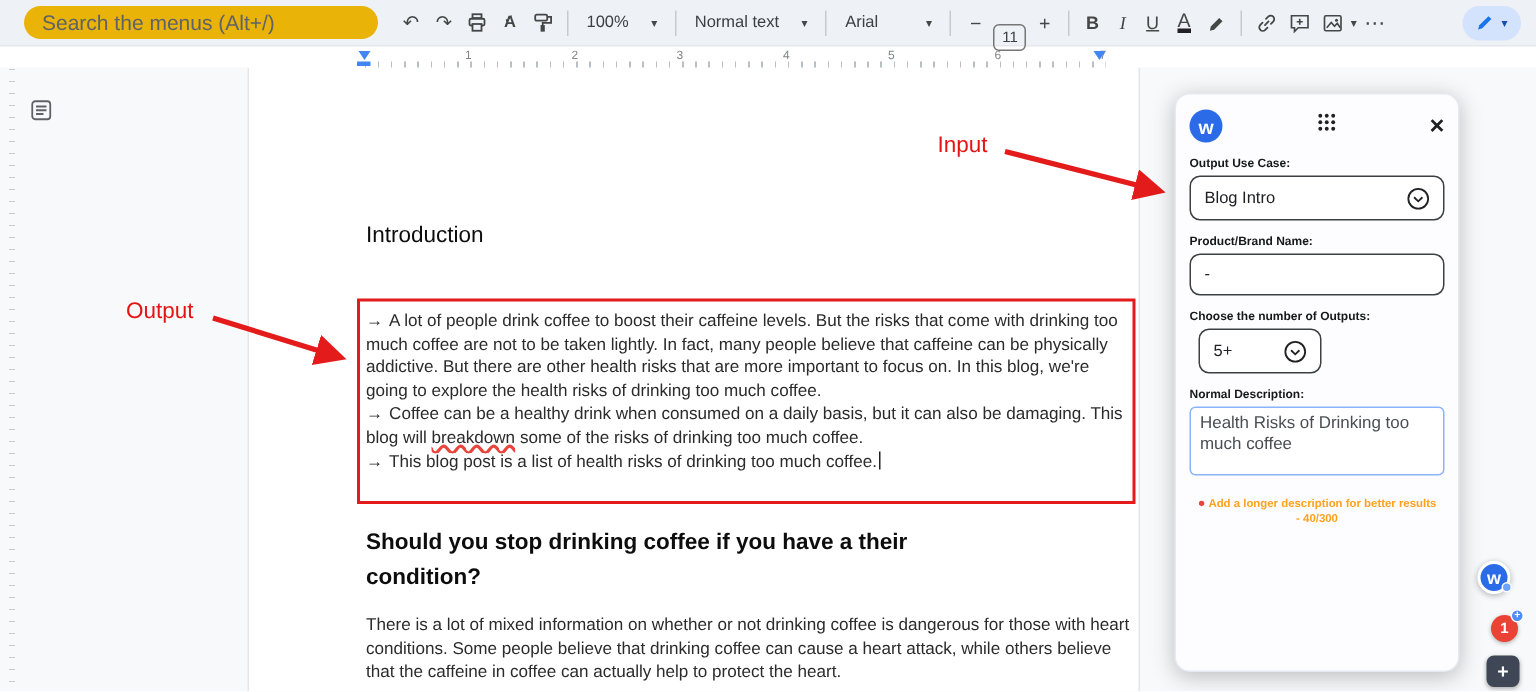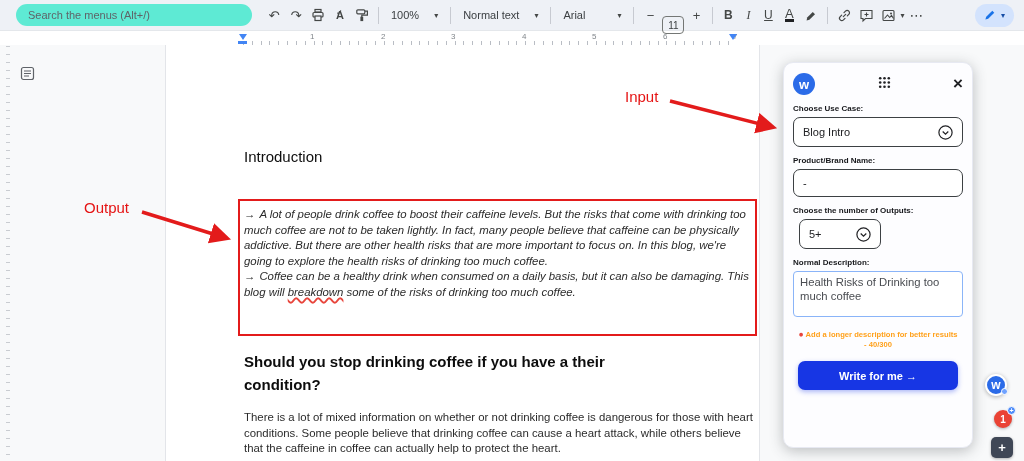--- a/index.html
+++ b/index.html
@@ -4,21 +4,21 @@
 <style>
   * { margin:0; padding:0; box-sizing:border-box; }
   html,body { width:1024px; height:461px; }
   body { font-family:"Liberation Sans","DejaVu Sans",sans-serif; }
   .app { position:relative; width:1024px; height:461px; background:#f8f9fa; overflow:hidden; }
 
   
   .toolbar { position:absolute; top:0; left:0; right:0; height:30px; background:#eef1f6;
              display:flex; align-items:center; padding:0 10px 0 16px; gap:2px; z-index:6; }
   .search-pill { width:236px; height:22px; border-radius:11px; border:none; outline:none;
-                 background:#5eead4; padding:0 12px; font-size:11px; color:#5f6368;
+                 background:#eab308; padding:0 12px; font-size:14px; color:#5f6368;
                  font-family:inherit; margin-right:10px; }
   .search-pill::placeholder { color:#5f6368; }
   .tbi { width:20px; height:22px; display:flex; align-items:center; justify-content:center;
          font-size:13px; color:#444746; border-radius:4px; cursor:default; flex:none; }
   .tbi svg { display:block; }
   .tb-sep { width:1px; height:17px; background:#c7cad1; margin:0 4px; flex:none; }
   .tb-drop { display:flex; align-items:center; gap:15px; padding:0 6px; height:22px;
              font-size:11px; color:#3c4043; flex:none; }
   .caret { font-size:8px; color:#444746; }
   .fontsize-box { border:1px solid #747775; border-radius:4px; min-width:22px; height:18px;
@@ -47,21 +47,21 @@
   .ind-bar { position:absolute; width:9px; height:3px; background:#4285f4; top:10px; }
   .vruler { position:absolute; top:46px; left:6px; width:4px; bottom:0;
             background:repeating-linear-gradient(to bottom,#c9ccd1 0 1px,transparent 1px 8px); }
 
   
   .outline-btn { position:absolute; left:20px; top:66px; z-index:5; cursor:pointer; }
   .page { position:absolute; left:165px; top:45px; width:595px; height:416px; background:#fff;
           border-left:1px solid #e3e5e9; border-right:1px solid #e3e5e9; z-index:1; }
   .h1 { position:absolute; left:78px; top:103px; font-size:15px; font-weight:400; color:#0d0d0d; }
   .doc-body { position:absolute; left:78px; top:162px; width:512px; font-size:11.4px;
-              line-height:15.6px; color:#2b2b2b;font-style:italic; }
+              line-height:15.6px; color:#2b2b2b; }
   .doc-body p { margin:0; }
   .bullet { font-weight:700; margin-right:4px; color:#1f1f1f; }
   .misspell { text-decoration:underline wavy #e8453c; text-decoration-thickness:1.5px; }
   .cursor { display:inline-block; width:1.4px; height:12px; background:#202124;
             vertical-align:-2px; margin-left:1px; }
   .h2 { position:absolute; left:78px; top:305px; width:432px; font-size:15px; font-weight:700;
         line-height:23px; color:#0d0d0d; }
   .doc-body2 { position:absolute; left:78px; top:365px; width:512px; font-size:11.4px;
                line-height:15.6px; color:#2b2b2b; }
 
@@ -231,20 +231,21 @@
       <rect x="1.5" y="1.5" width="12" height="12" rx="2"></rect>
         <path d="M4 5 h7 M4 7.5 h7 M4 10 h5"></path>
     </svg>
   </span>
 
   <div class="page">
     <div class="h1">Introduction</div>
     <div class="doc-body">
       <p><span class="bullet">→</span><span>A lot of people drink coffee to boost their caffeine levels. But the risks that come with drinking too much coffee are not to be taken lightly. In fact, many people believe that caffeine can be physically addictive. But there are other health risks that are more important to focus on. In this blog, we're going to explore the health risks of drinking too much coffee.</span></p>
       <p><span class="bullet">→</span><span>Coffee can be a healthy drink when consumed on a daily basis, but it can also be damaging. This blog will </span><span class="misspell">breakdown</span><span> some of the risks of drinking too much coffee.</span></p>
+      <p><span class="bullet">→</span><span>This blog post is a list of health risks of drinking too much coffee.</span><span class="cursor"></span></p>
     </div>
     <div class="h2">Should you stop drinking coffee if you have a their condition?</div>
     <div class="doc-body2">There is a lot of mixed information on whether or not drinking coffee is dangerous for those with heart conditions. Some people believe that drinking coffee can cause a heart attack, while others believe that the caffeine in coffee can actually help to protect the heart.</div>
   </div>
 
   <div class="output-box"></div>
   <div class="ann-label ann-output">Output</div>
   <div class="ann-label ann-input">Input</div>
   <svg class="ann-arrows" width="1024" height="461" viewBox="0 0 1024 461">
     <defs>
@@ -268,21 +269,21 @@
             <circle cx="6.5" cy="6.5" r="1.3"></circle>
             <circle cx="10.8" cy="6.5" r="1.3"></circle>
           <circle cx="2.2" cy="10.8" r="1.3"></circle>
             <circle cx="6.5" cy="10.8" r="1.3"></circle>
             <circle cx="10.8" cy="10.8" r="1.3"></circle>
         </svg>
       </span>
       <span class="close-x">×</span>
     </div>
 
-    <div class="p-label">Choose Use Case:</div>
+    <div class="p-label">Output Use Case:</div>
     <div class="p-select">
       <span>Blog Intro</span>
       <svg width="15" height="15" viewBox="0 0 15 15">
         <circle cx="7.5" cy="7.5" r="6.6" fill="none" stroke="#202124" stroke-width="1.2"></circle>
         <path d="M4.7 6.5 L7.5 9.2 L10.3 6.5" fill="none" stroke="#202124" stroke-width="1.2"></path>
       </svg>
     </div>
 
     <div class="p-label">Product/Brand Name:</div>
     <input class="p-input" value="-" style="">
@@ -296,21 +297,20 @@
       </svg>
     </div>
 
     <div class="p-label">Normal Description:</div>
     <textarea class="p-textarea" style="">Health Risks of Drinking too much coffee</textarea>
 
     <div class="p-warning">
       <span class="warn-dot">●</span><span>Add a longer description for better results - 40/300</span>
     </div>
 
-    <button class="p-cta">Write for me  →</button>
   </div>
 
   <div class="float-w">
     <span>w</span>
     <span class="mini-dot"></span>
   </div>
   <div class="float-red">
     <span>1</span>
     <span class="mini-plus">+</span>
   </div>

